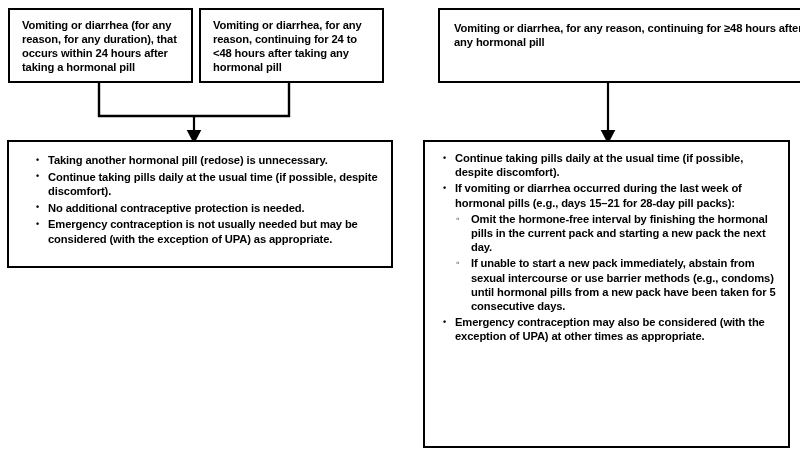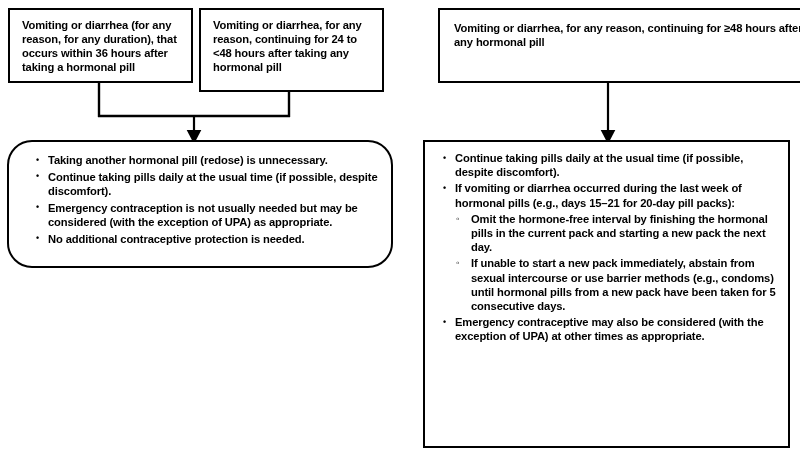--- a/index.html
+++ b/index.html
@@ -36,35 +36,35 @@
   }
 
   
   #box-trigger-within24 {
     left: 8px; top: 8px; width: 185px; height: 75px;
   }
   #box-trigger-within24 .box-text {
     padding: 8px 10px 0 12px;
   }
   #box-trigger-24to48 {
-    left: 199px; top: 8px; width: 185px; height: 84px;
+    left: 199px; top: 8px; width: 185px; height: 75px;
   }
   #box-trigger-24to48 .box-text {
     padding: 8px 10px 0 12px;
   }
   #box-trigger-48plus {
     left: 438px; top: 8px; width: 426px; height: 75px;
   }
   #box-trigger-48plus .box-text {
     padding: 11px 14px 0 14px;
   }
 
   
   #box-guidance-short {
-    left: 7px; top: 140px; width: 386px; height: 128px; border-radius: 25px;
+    left: 7px; top: 140px; width: 386px; height: 128px;
   }
   #box-guidance-long {
     left: 423px; top: 140px; width: 367px; height: 308px;
   }
 
   
   ul.bullets {
     list-style: none;
     margin: 0;
     padding: 0;
@@ -134,43 +134,43 @@
     <path d="M289,83 L289,117" stroke="#000000" stroke-width="2.4" fill="none"></path>
 
     <path d="M98,116 L290,116" stroke="#000000" stroke-width="2.4" fill="none"></path>
 
     <path d="M194,116 L194,133" stroke="#000000" stroke-width="2.2" fill="none" marker-end="url(#arrowhead)"></path>
 
     <path d="M608,83 L608,133" stroke="#000000" stroke-width="2.2" fill="none" marker-end="url(#arrowhead)"></path>
   </svg>
 
   <div class="box" id="box-trigger-within24">
-    <div class="box-text">Vomiting or diarrhea (for any reason, for any duration), that occurs within 36 hours after taking a hormonal pill</div>
+    <div class="box-text">Vomiting or diarrhea (for any reason, for any duration), that occurs within 24 hours after taking a hormonal pill</div>
   </div>
 
   <div class="box" id="box-trigger-24to48">
     <div class="box-text">Vomiting or diarrhea, for any reason, continuing for 24 to &lt;48 hours after taking any hormonal pill</div>
   </div>
 
   <div class="box" id="box-trigger-48plus">
     <div class="box-text">Vomiting or diarrhea, for any reason, continuing for ≥48 hours after taking any hormonal pill</div>
   </div>
 
   <div class="box" id="box-guidance-short">
     <ul class="bullets">
         <li class="b1">Taking another hormonal pill (redose) is unnecessary.</li>
         <li class="b1">Continue taking pills daily at the usual time (if possible, despite discomfort).</li>
+        <li class="b1">No additional contraceptive protection is needed.</li>
         <li class="b1">Emergency contraception is not usually needed but may be considered (with the exception of UPA) as appropriate.</li>
-        <li class="b1">No additional contraceptive protection is needed.</li>
       </ul>
   </div>
 
   <div class="box" id="box-guidance-long">
     <ul class="bullets">
         <li class="b1">Continue taking pills daily at the usual time (if possible, despite discomfort).</li>
-        <li class="b1">If vomiting or diarrhea occurred during the last week of hormonal pills (e.g., days 15–21 for 20-day pill packs):</li>
+        <li class="b1">If vomiting or diarrhea occurred during the last week of hormonal pills (e.g., days 15–21 for 28-day pill packs):</li>
         <li class="b2">Omit the hormone-free interval by finishing the hormonal pills in the current pack and starting a new pack the next day.</li>
         <li class="b2">If unable to start a new pack immediately, abstain from sexual intercourse or use barrier methods (e.g., condoms) until hormonal pills from a new pack have been taken for 5 consecutive days.</li>
-        <li class="b1">Emergency contraceptive may also be considered (with the exception of UPA) at other times as appropriate.</li>
+        <li class="b1">Emergency contraception may also be considered (with the exception of UPA) at other times as appropriate.</li>
       </ul>
   </div>
 
 </div>
 
 </body></html>

